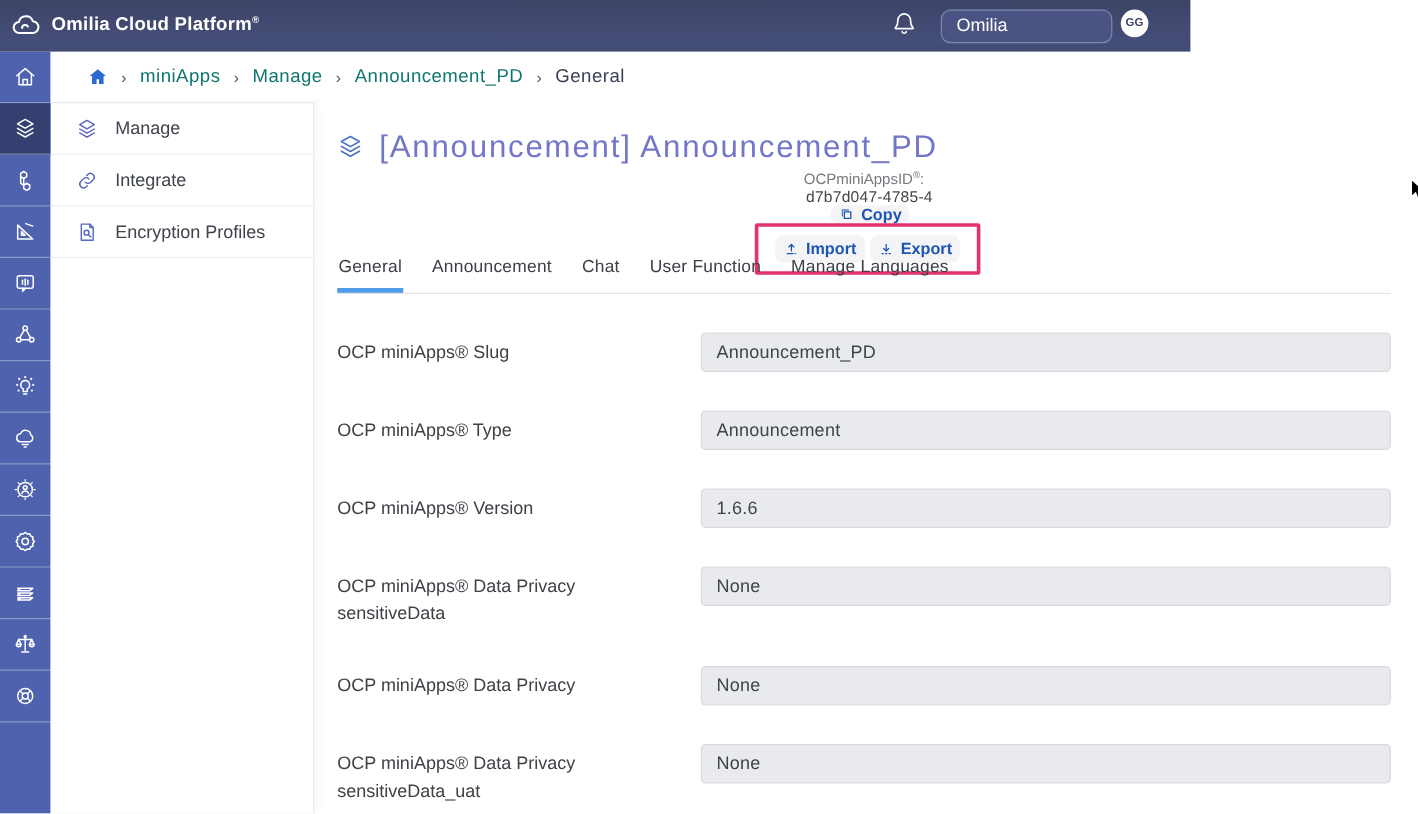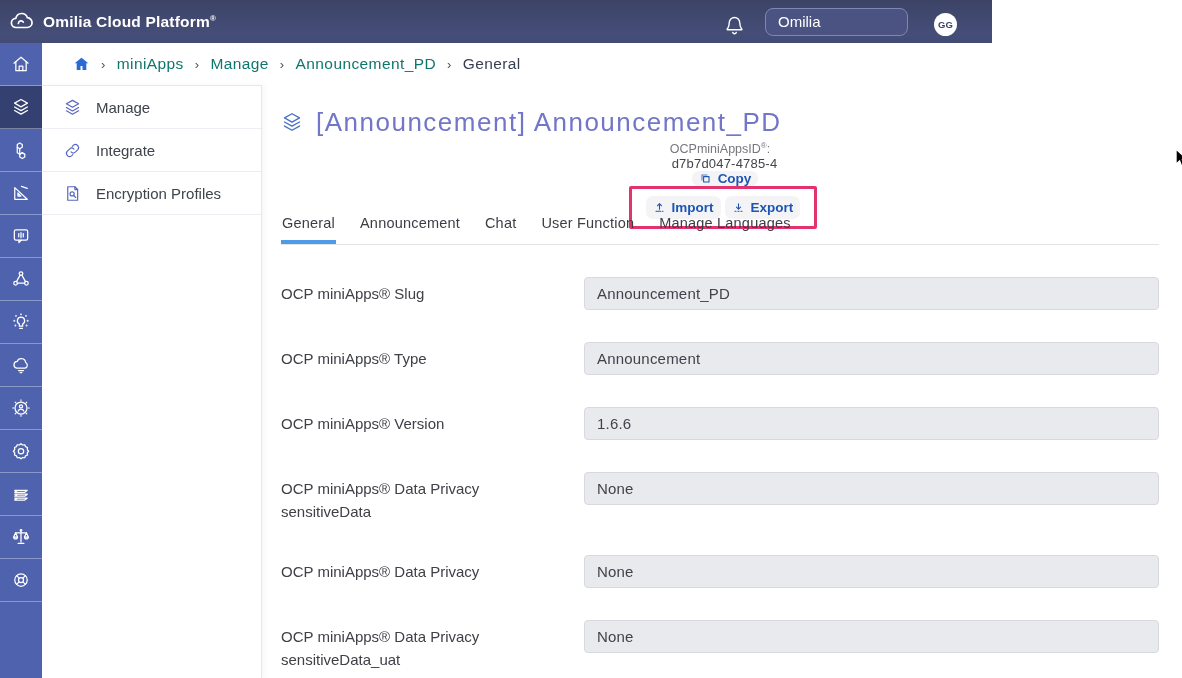--- a/index.html
+++ b/index.html
@@ -15,32 +15,32 @@
     position: absolute; top: 0; left: 0; width: 992px; height: 43px;
     background: linear-gradient(180deg, #3c4366 0%, #454e78 78%, #424b74 100%);
     display: flex; align-items: center; z-index: 5;
   }
   .brand-logo { margin-left: 9px; display: flex; align-items: center; }
   .brand {
     color: #ffffff; font-size: 15.5px; font-weight: 700; margin-left: 8px;
     letter-spacing: 0.2px;
   }
   .brand sup { font-size: 8px; font-weight: 700; }
-  .topbar-right { margin-left: auto; display: flex; align-items: flex-end; }
+  .topbar-right { margin-left: auto; display: flex; align-items: flex-start; }
   .bell { display: flex; align-items: center; margin-right: 20px; cursor: pointer; }
   .tenant {
     width: 143px; height: 28px; border: 1px solid #7d87b4; border-radius: 8px;
     background: #4a5381; color: #ffffff; font-size: 15px; font-weight: 500;
     display: flex; align-items: center; padding-left: 12px; cursor: pointer;
   }
   .avatar {
     width: 23px; height: 23px; border-radius: 50%; background: #ffffff;
     color: #3a4166; font-size: 9.5px; font-weight: 700;
     display: flex; align-items: center; justify-content: center;
-    margin-left: 26px; margin-right: 35px; cursor: pointer; letter-spacing: 0.2px;
+    margin-left: 7px; margin-right: 35px; cursor: pointer; letter-spacing: 0.2px;
   }
   
   .rail {
     position: absolute; top: 43px; left: 0; width: 42px; height: 635px;
     background: #4e62ae; z-index: 4;
   }
   .rail-item {
     width: 42px; height: 43px; display: flex; align-items: center; justify-content: center;
     border-bottom: 1px solid rgba(255,255,255,0.35); cursor: pointer;
   }

